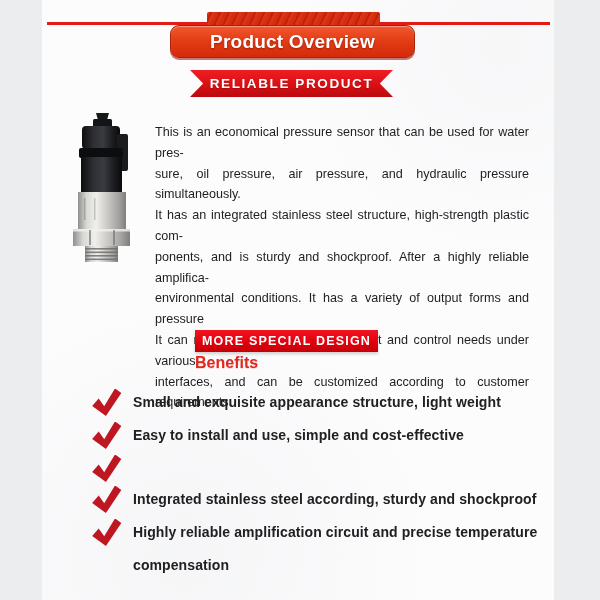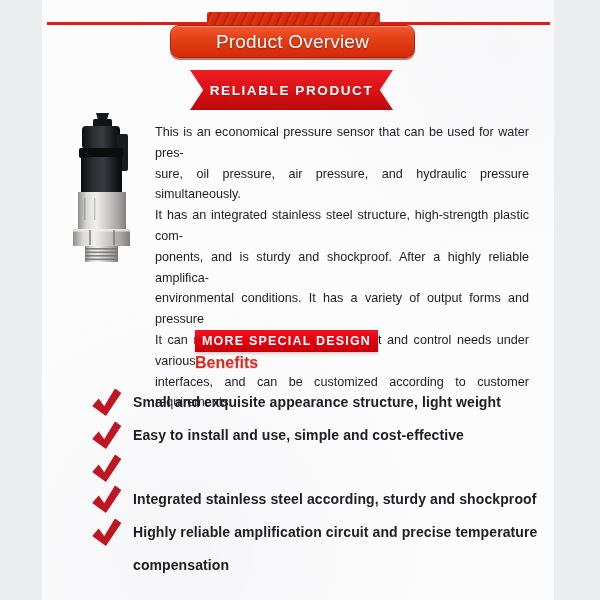--- a/index.html
+++ b/index.html
@@ -26,27 +26,27 @@
     border-radius:2px;
   }
   .title-btn{
     position:absolute;left:170px;top:25px;width:243px;height:31px;
     background:linear-gradient(#f2572e,#e03a12 55%,#d52a0b);
     border:1px solid #a92007;border-radius:9px;
     box-shadow:0 2px 0 rgba(140,20,4,.55), inset 0 1px 1px rgba(255,255,255,.4);
     display:flex;align-items:center;justify-content:center;
   }
   .title-btn span{
-    color:#fff;font-size:19px;font-weight:normal;
+    color:#fff;font-size:19px;font-weight:bold;
     text-shadow:0 1px 2px rgba(110,10,0,.55);
     letter-spacing:.2px;
   }
   
   .ribbon{
-    position:absolute;left:190px;top:70px;width:203px;height:40px;
+    position:absolute;left:190px;top:70px;width:203px;height:27px;
     background:linear-gradient(#ef1d24,#d60f13 60%,#b90a0e);
     clip-path:polygon(0 0,100% 0,93.5% 50%,100% 100%,0 100%,6.5% 50%);
     display:flex;align-items:center;justify-content:center;
   }
   .ribbon span{
     color:#fff;font-size:13.5px;font-weight:bold;letter-spacing:1.6px;
     text-shadow:0 1px 1px rgba(120,0,0,.4);
   }
   
   .sensor{position:absolute;left:64px;top:112px;width:80px;height:152px;}

